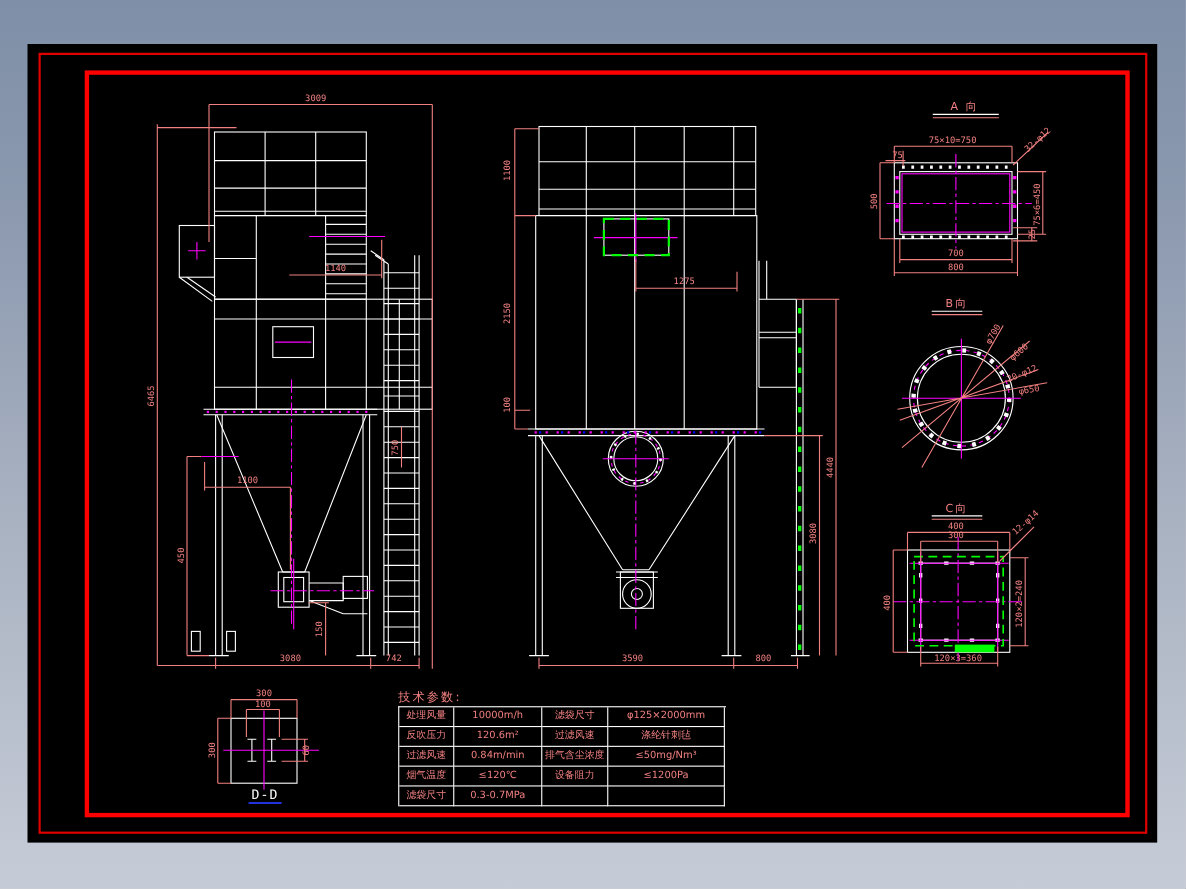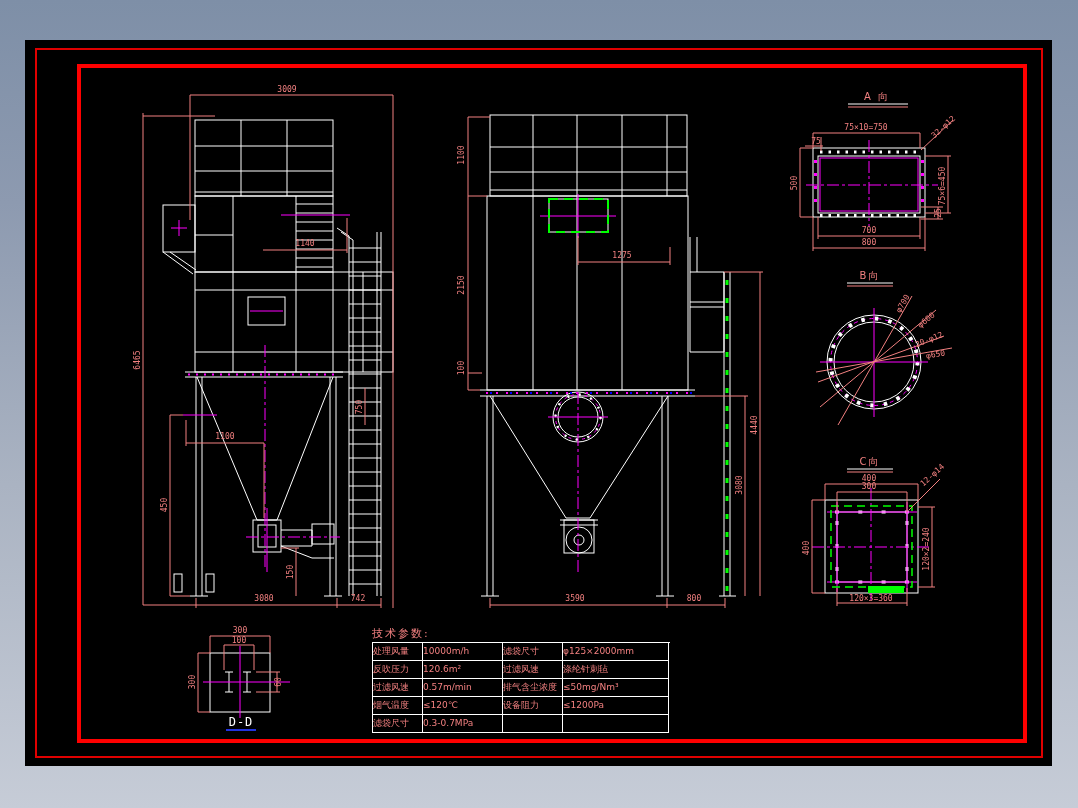--- a/index.html
+++ b/index.html
@@ -12,25 +12,25 @@
   .w{stroke:#fff;fill:none;stroke-width:1}
   .m{stroke:#f0f;fill:none;stroke-width:1}
   .mc{stroke:#f0f;fill:none;stroke-width:1;stroke-dasharray:12 3 3 3}
   .gr{stroke:#00ff00;fill:none}
   .d{stroke:#f28080;fill:none;stroke-width:1}
   .r1{stroke:#e00000;fill:none;stroke-width:2}
   .r2{stroke:#ff0000;fill:none;stroke-width:4}
   .dt{fill:#f28080;font-family:"DejaVu Sans Mono",monospace;font-size:8px;text-anchor:middle}
   .vt{fill:#f28080;font-family:"DejaVu Sans",sans-serif;font-size:10px;text-anchor:middle;letter-spacing:2px}
   .ddt{fill:#ffffff;font-family:"DejaVu Sans Mono",monospace;font-size:12px;text-anchor:middle;letter-spacing:1px}
-  .param-table{position:absolute;left:372px;top:626px;color:#f28080;z-index:5}
+  .param-table{position:absolute;left:362px;top:626px;color:#f28080;z-index:5}
   .tbl-title{font-size:11px;letter-spacing:2px;height:16px}
   .tbl-grid{display:grid;grid-template-columns:50px 80px 60px 106px;border-left:1px solid #fff;border-top:1px solid #fff;width:297px}
   .tbl-cell{border-right:1px solid #fff;border-bottom:1px solid #fff;height:17px;line-height:17px;
-            text-align:left;overflow:hidden;white-space:nowrap;font-size:9px}
+            text-align:center;overflow:hidden;white-space:nowrap;font-size:9px}
 </style>
 </head>
 <body>
 
 <svg width="1078" height="808" viewBox="0 0 1078 808">
 
   <rect x="25" y="40" width="1027" height="726" fill="#000"></rect>
   <rect x="36" y="49" width="1006" height="708" class="r1"></rect>
   <rect x="79" y="66" width="946" height="675" class="r2"></rect>
 
@@ -241,21 +241,21 @@
   <div class="tbl-grid">
     <div class="tbl-cell">处理风量</div>
     <div class="tbl-cell">10000m/h</div>
     <div class="tbl-cell">滤袋尺寸</div>
     <div class="tbl-cell">φ125×2000mm</div>
     <div class="tbl-cell">反吹压力</div>
     <div class="tbl-cell">120.6m²</div>
     <div class="tbl-cell">过滤风速</div>
     <div class="tbl-cell">涤纶针刺毡</div>
     <div class="tbl-cell">过滤风速</div>
-    <div class="tbl-cell">0.57m/min</div>
+    <div class="tbl-cell">0.84m/min</div>
     <div class="tbl-cell">排气含尘浓度</div>
     <div class="tbl-cell">≤50mg/Nm³</div>
     <div class="tbl-cell">烟气温度</div>
     <div class="tbl-cell">≤120℃</div>
     <div class="tbl-cell">设备阻力</div>
     <div class="tbl-cell">≤1200Pa</div>
     <div class="tbl-cell">滤袋尺寸</div>
     <div class="tbl-cell">0.3-0.7MPa</div>
     <div class="tbl-cell"></div>
     <div class="tbl-cell"></div>

